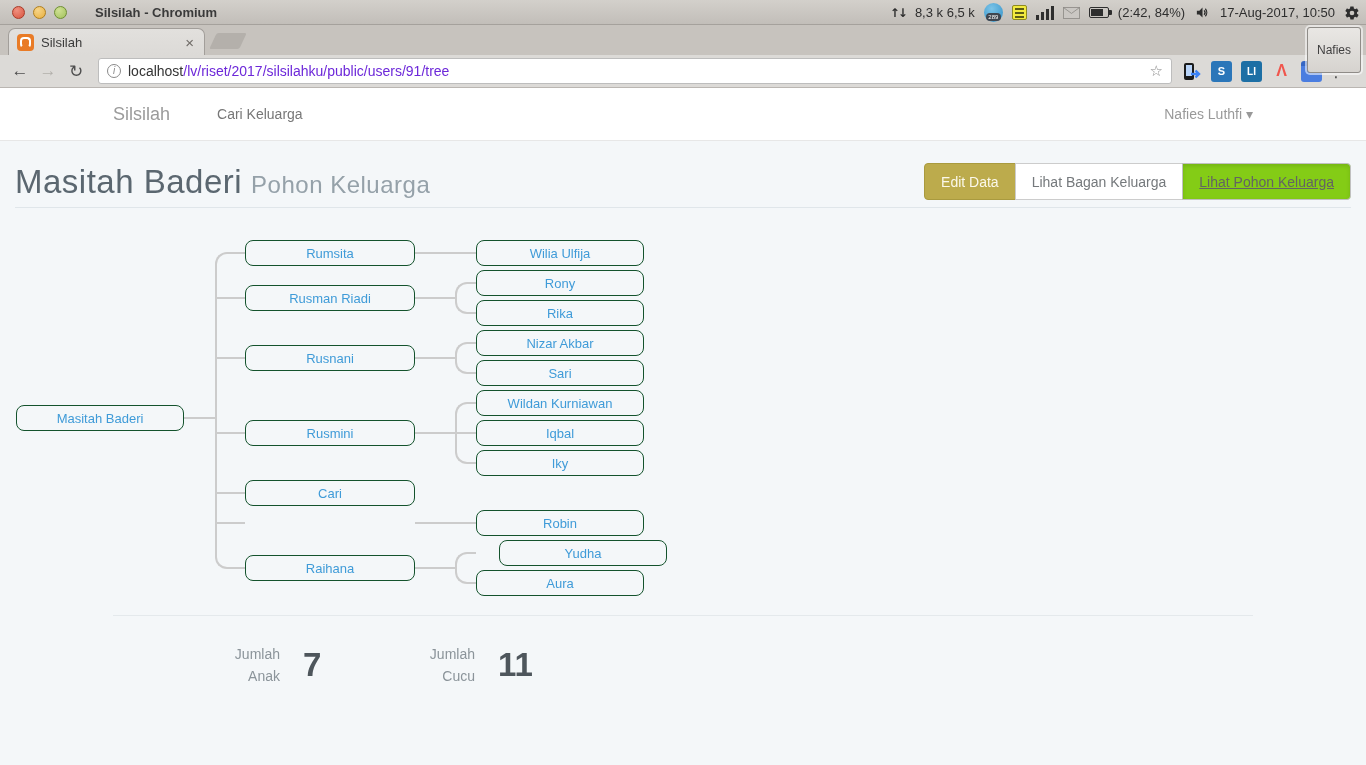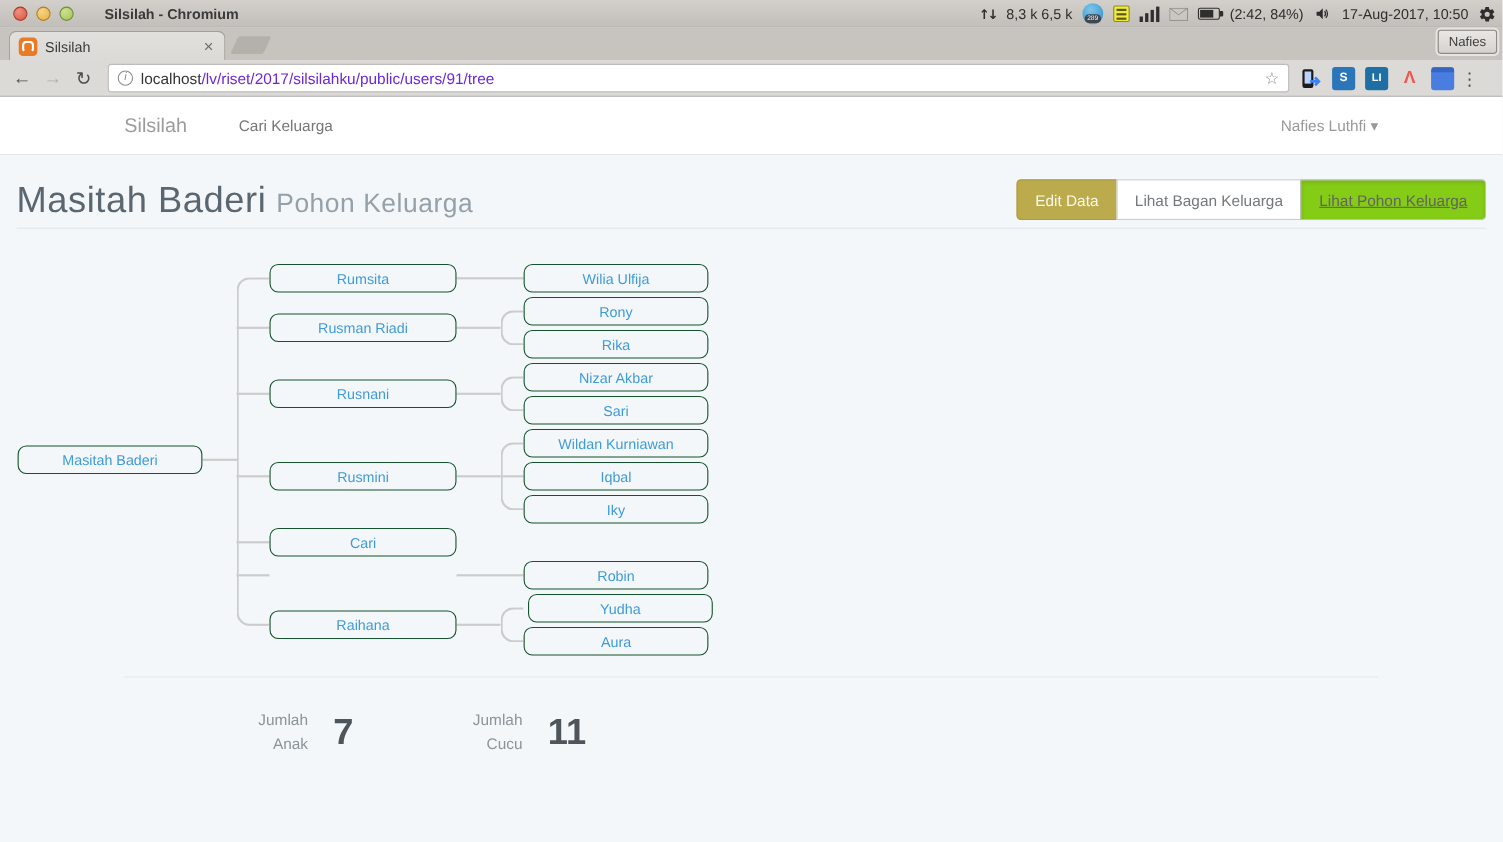--- a/index.html
+++ b/index.html
@@ -17,21 +17,21 @@
   .updown { font-family:"DejaVu Sans", sans-serif; font-weight:bold; font-size:12px; letter-spacing:-2px; }
   .badge289 { width:19px; height:19px; border-radius:50%; background:radial-gradient(circle at 40% 30%, #7cc4e8, #2f8fc7); position:relative; }
   .badge289 span { position:absolute; bottom:1px; left:2px; right:2px; background:#3f4650; color:#fff; font-size:6px; text-align:center; border-radius:4px; line-height:8px; }
   .notes-icon { width:15px; height:15px; background:#f2ea3e; border:1px solid #8e8a20; border-radius:2px; padding:2px 2px; }
   .notes-icon i { display:block; height:2px; background:#5c5c17; margin-bottom:2px; }
   .signal { display:flex; align-items:flex-end; gap:2px; height:14px; }
   .signal i { width:3px; background:#2e2e2e; display:block; }
   .batt { width:20px; height:11px; border:1px solid #2e2e2e; border-radius:2px; position:relative; padding:1px; }
   .batt::after { content:""; position:absolute; right:-4px; top:2px; width:3px; height:5px; background:#2e2e2e; border-radius:0 1px 1px 0; }
   .batt i { display:block; height:100%; width:78%; background:#2e2e2e; }
-  .nafies-chip { position:absolute; top:27px; right:5px; z-index:60; background:linear-gradient(#e9e7e4,#d6d3cf); border:1px solid #8f8c88; border-radius:3px; padding:3px 9px; font-size:12px; color:#3f3f3f; box-shadow:0 0 0 2px rgba(255,255,255,.55); }
+  .nafies-chip { position:absolute; top:27px; right:5px; z-index:60; background:linear-gradient(#e9e7e4,#d6d3cf); border:1px solid #8f8c88; border-radius:3px; padding:15px 9px; font-size:12px; color:#3f3f3f; box-shadow:0 0 0 2px rgba(255,255,255,.55); }
 
   
   .tabstrip { position:relative; height:30px; background:#c7c3be; }
   .tab { position:absolute; left:8px; top:3px; width:197px; height:27px; background:linear-gradient(#e2e0dd,#dcdad7); border:1px solid #a29e9a; border-bottom:none; border-radius:7px 7px 0 0; display:flex; align-items:center; padding:0 8px; }
   .favicon { width:17px; height:17px; background:#e97b26; border-radius:4px; position:relative; flex:0 0 auto; }
   .favicon i { position:absolute; left:3px; top:3px; width:11px; height:11px; border:2px solid #fff; border-radius:4px; border-bottom-color:transparent; }
   .tab-label { font-size:13px; color:#3a3a3a; margin-left:7px; flex:1; }
   .tab-close { font-size:15px; color:#6f6b67; cursor:default; margin-right:2px; }
   .newtab { position:absolute; left:213px; top:8px; width:30px; height:16px; background:#b4b0ab; transform:skewX(-25deg); border-radius:2px; }
 
@@ -210,21 +210,21 @@
 
   <div class="node" style="left:476px;top:99px;width:168px">Wilia Ulfija</div>
   <div class="node" style="left:476px;top:129px;width:168px">Rony</div>
   <div class="node" style="left:476px;top:159px;width:168px">Rika</div>
   <div class="node" style="left:476px;top:189px;width:168px">Nizar Akbar</div>
   <div class="node" style="left:476px;top:219px;width:168px">Sari</div>
   <div class="node" style="left:476px;top:249px;width:168px">Wildan Kurniawan</div>
   <div class="node" style="left:476px;top:279px;width:168px">Iqbal</div>
   <div class="node" style="left:476px;top:309px;width:168px">Iky</div>
   <div class="node" style="left:476px;top:369px;width:168px">Robin</div>
-  <div class="node" style="left:480px;top:399px;width:168px">Yudha</div>
+  <div class="node" style="left:499px;top:399px;width:168px">Yudha</div>
   <div class="node" style="left:476px;top:429px;width:168px">Aura</div>
 
   <div class="hr-bottom"></div>
   <div class="stat-label" style="left:165px"><span>Jumlah</span><br><span>Anak</span></div>
   <div class="stat-value" style="left:303px">7</div>
   <div class="stat-label" style="left:360px"><span>Jumlah</span><br><span>Cucu</span></div>
   <div class="stat-value" style="left:498px">11</div>
 
 </div>
 

